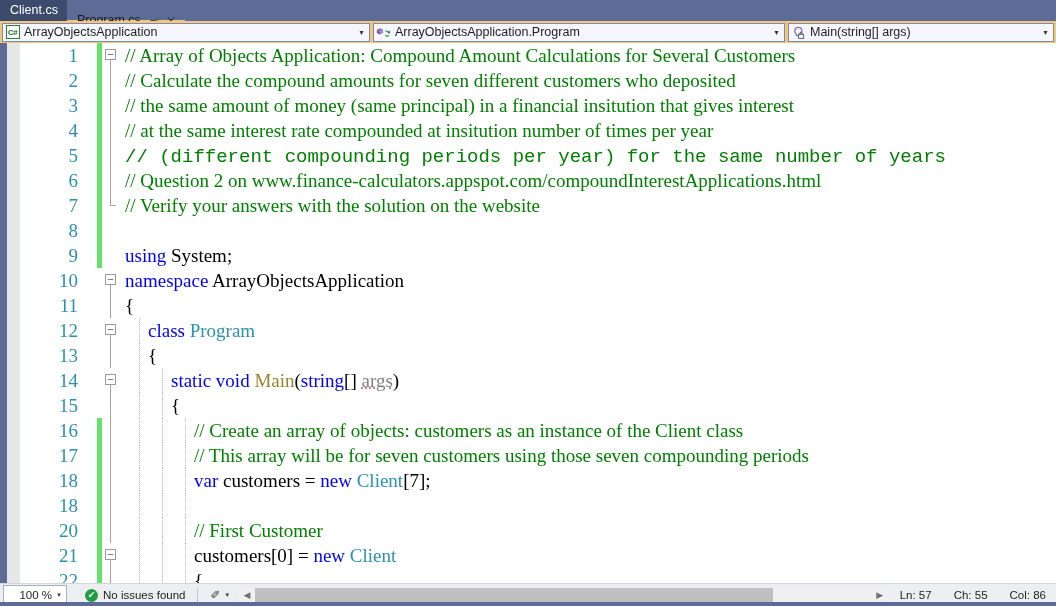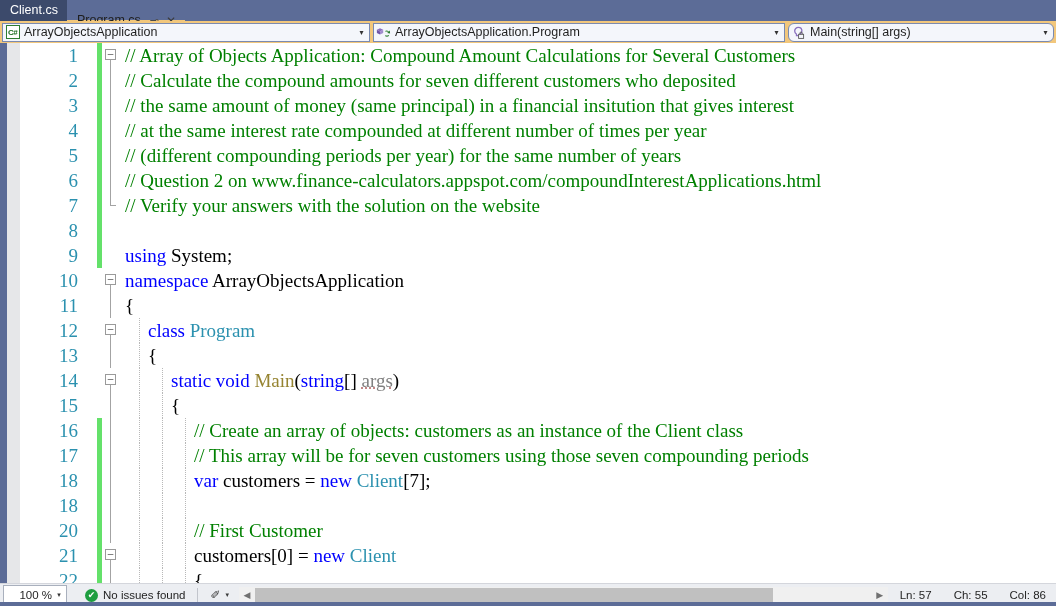--- a/index.html
+++ b/index.html
@@ -76,21 +76,21 @@
     background: #f4f6fb;
     border: 1px solid #7a8ab0;
     display: flex;
     align-items: center;
     margin: 0 2px 0 1px;
     overflow: hidden;
     cursor: pointer;
   }
   .navcombo.c1 { width: 368px; }
   .navcombo.c2 { width: 412px; }
-  .navcombo.c3 { flex: 1 1 auto; border-radius: 6px; }
+  .navcombo.c3 { flex: 1 1 auto; }
   .navcombo .nav-icon {
     width: 17px; height: 17px;
     flex: 0 0 17px;
     display: flex; align-items: center; justify-content: center;
     margin-left: 1px;
   }
   .navcombo .nav-text {
     flex: 1 1 auto;
     font-size: 12.5px;
     color: #1f1f1f;
@@ -416,29 +416,29 @@
               <div class="fold-line"></div>
             </div>
             <div class="code-text"><span style="padding-left: 5px; position: relative; z-index: 2;"><span class="c-comment">// the same amount of money (same principal) in a financial insitution that gives interest</span></span></div>
           </div>
           <div class="row">
             <div class="gutter-num">4</div>
             <div class="changebar changed"></div>
             <div class="fold-col">
               <div class="fold-line"></div>
             </div>
-            <div class="code-text"><span style="padding-left: 5px; position: relative; z-index: 2;"><span class="c-comment">// at the same interest rate compounded at different number of times per year</span></span></div>
+            <div class="code-text"><span style="padding-left: 5px; position: relative; z-index: 2;"><span class="c-comment">// at the same interest rate compounded at insitution number of times per year</span></span></div>
           </div>
           <div class="row">
             <div class="gutter-num">5</div>
             <div class="changebar changed"></div>
             <div class="fold-col">
               <div class="fold-line"></div>
             </div>
-            <div class="code-text"><span style="padding-left: 5px; position: relative; z-index: 2;"><span class="c-comment">// (different compounding periods per year) for the same number of years</span></span></div>
+            <div class="code-text"><span style="padding-left: 5px; position: relative; z-index: 2; font-family: Liberation Mono, monospace;"><span class="c-comment">// (different compounding periods per year) for the same number of years</span></span></div>
           </div>
           <div class="row">
             <div class="gutter-num">6</div>
             <div class="changebar changed"></div>
             <div class="fold-col">
               <div class="fold-line"></div>
             </div>
             <div class="code-text"><span style="padding-left: 5px; position: relative; z-index: 2; margin-top: 45px;"><span class="c-comment">// Question 2 on www.finance-calculators.appspot.com/compoundInterestApplications.html</span></span></div>
           </div>
           <div class="row">

